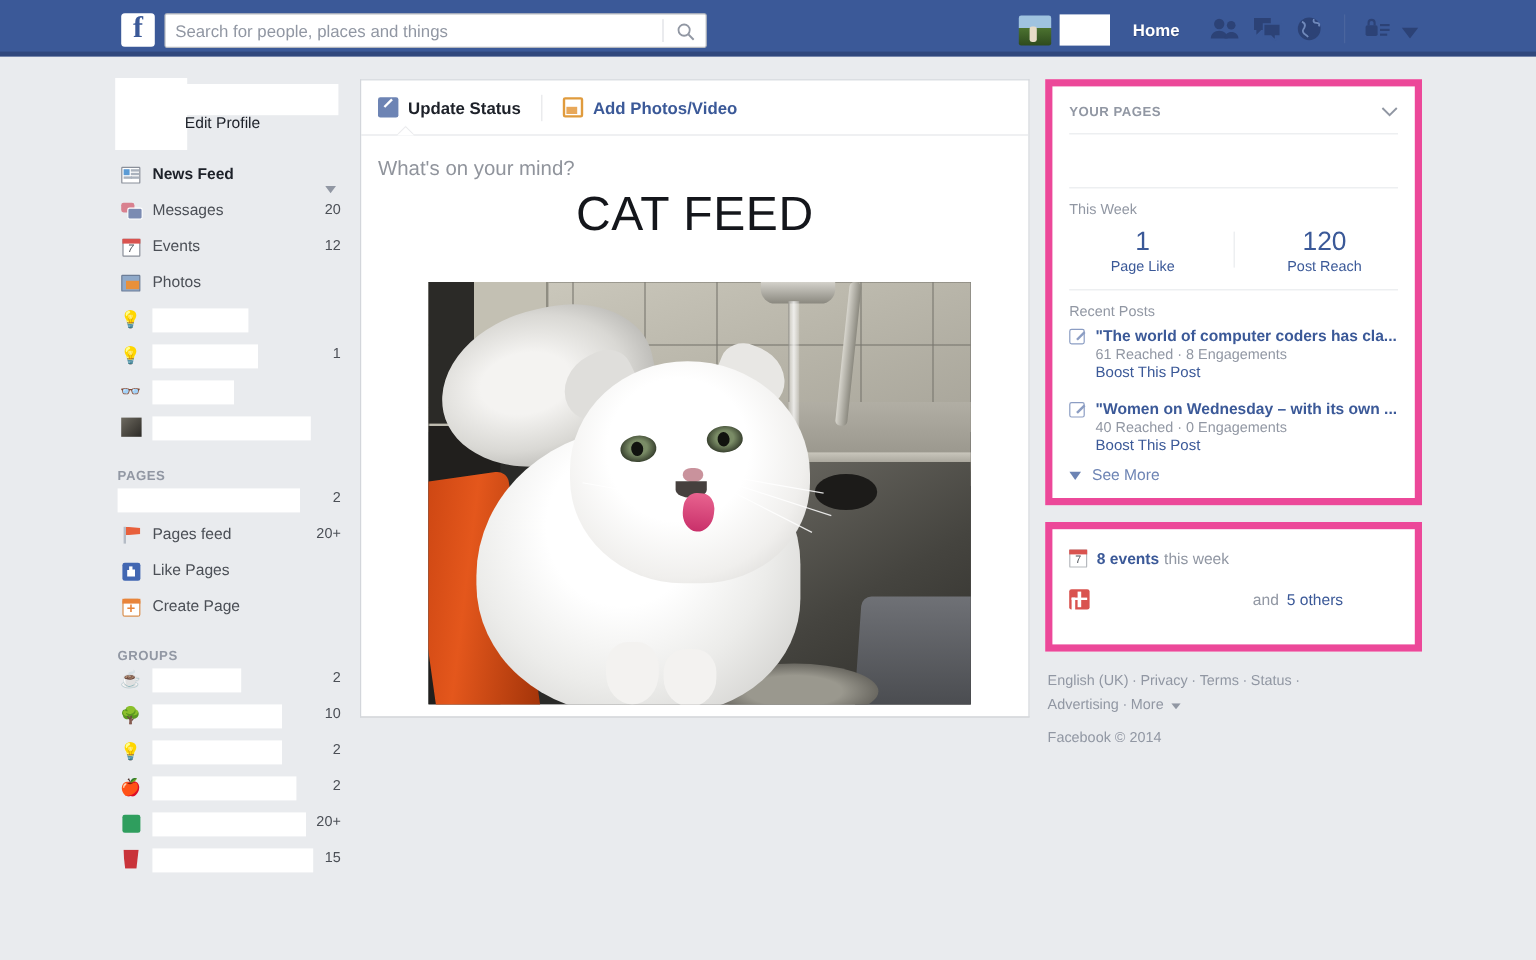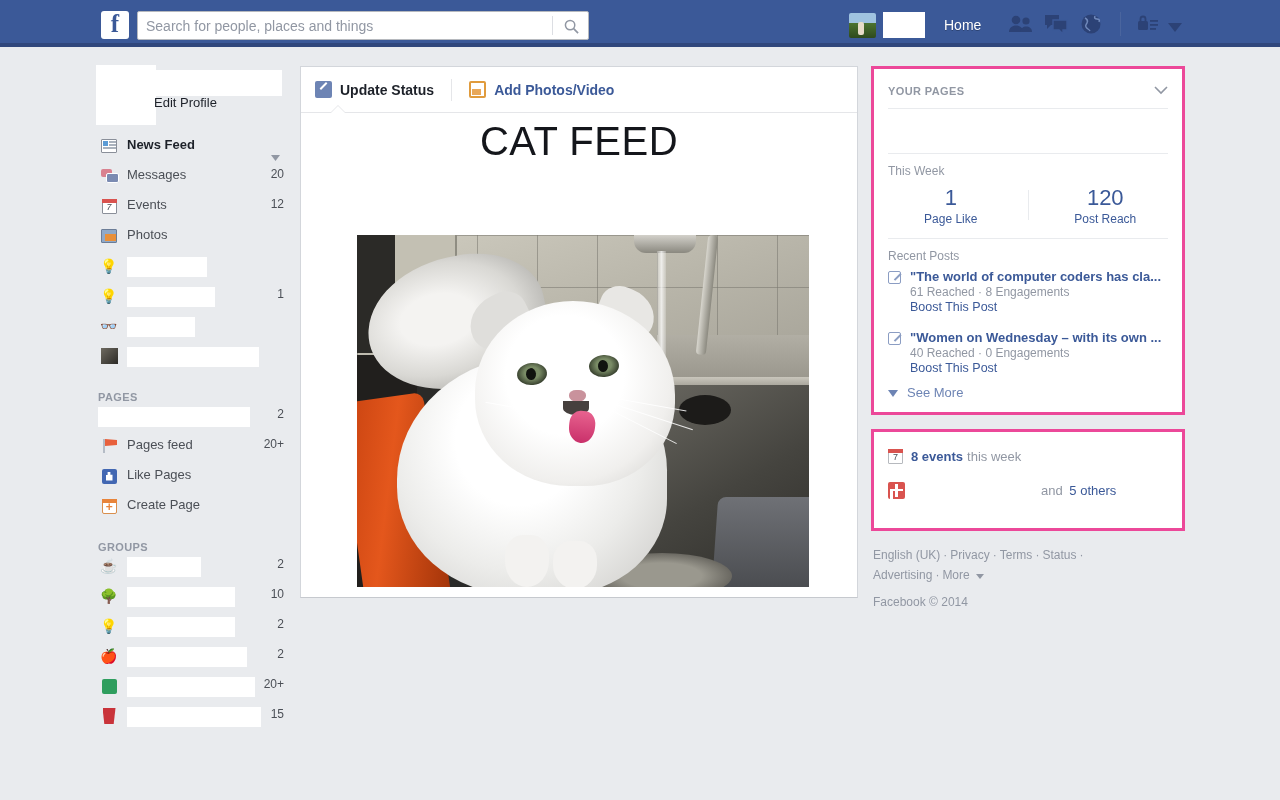--- a/index.html
+++ b/index.html
@@ -51,21 +51,21 @@
     position: relative;
   }
   #nav-avatar .fig {
     position: absolute; left: 9px; top: 9px; width: 6px; height: 13px;
     background: #e7dcc8; border-radius: 2px;
   }
   #nav-name-redact {
     width: 42px; height: 26px; background: #fff; margin-left: 7px;
   }
   #nav-home {
-    margin-left: 19px; color: #fff; font-weight: normal; font-size: 14px;
+    margin-left: 19px; color: #fff; font-weight: bold; font-size: 14px;
     text-shadow: 0 1px 0 rgba(0,0,0,.25);
   }
   .nav-icon {
     position: absolute; top: 12px; width: 28px; height: 24px;
     display: flex; align-items: center; justify-content: center;
   }
   #nav-sep {
     position: absolute; left: 1120px; top: 12px; width: 1px; height: 24px;
     background: #4a659e;
   }
@@ -210,21 +210,21 @@
     background:#c9929c;border-radius:50% 50% 60% 60%; }
   .mouth { position:absolute;left:206px;top:166px;width:26px;height:14px;
     background:#46403e;border-radius:0 0 60% 60%; }
   .tongue { position:absolute;left:212px;top:176px;width:26px;height:32px;
     background:linear-gradient(#e8638f,#c9306a);border-radius:45% 45% 55% 55%;transform:rotate(6deg); }
   .whisk { position:absolute;height:1px;background:rgba(255,255,255,.85); }
   .paw { position:absolute;background:#f3f2f0;border-radius:40% 40% 50% 50%; }
 
   
   #right-col { position: absolute; left: 871px; top: 66px; width: 314px; }
-  .card { background: #fff; border: 3px solid #ec4899; }
+  .card { background: #fff; border: 6px solid #ec4899; }
   #pages-card { padding: 0; }
   .card-hdr {
     display: flex; align-items: center; justify-content: space-between;
     padding: 14px 14px 10px 14px;
   }
   .card-hdr .ttl { font-size: 11px; font-weight: bold; letter-spacing: .4px; color: #9197a3; text-transform: uppercase; }
   .hr { height: 1px; background: #e9ebee; margin: 0 14px; }
   #page-row-redact { height: 44px; }
   .sub-ttl { font-size: 12px; color: #9197a3; padding: 10px 14px 4px 14px; }
   #stats { display: flex; padding: 2px 0 12px 0; }
@@ -463,20 +463,21 @@
       <span class="tab-lbl">Update Status</span>
     </div>
     <div id="tab-sep"></div>
     <div class="tab" id="tab-photo">
       <span class="tab-ico"></span>
       <span class="tab-lbl">Add Photos/Video</span>
     </div>
     <div id="tab-caret"></div>
   </div>
 
+  <div id="composer-placeholder">What's on your mind?</div>
 
   <div id="post-title">CAT FEED</div>
 
   <div id="photo-wrap">
     <div class="kitchen-wall"></div>
     <div class="wall-dark-left"></div>
     <div class="wall-door"></div>
     <div class="counter"></div>
     <div class="sink-rim"></div>
     <div class="sink-basin"></div>

